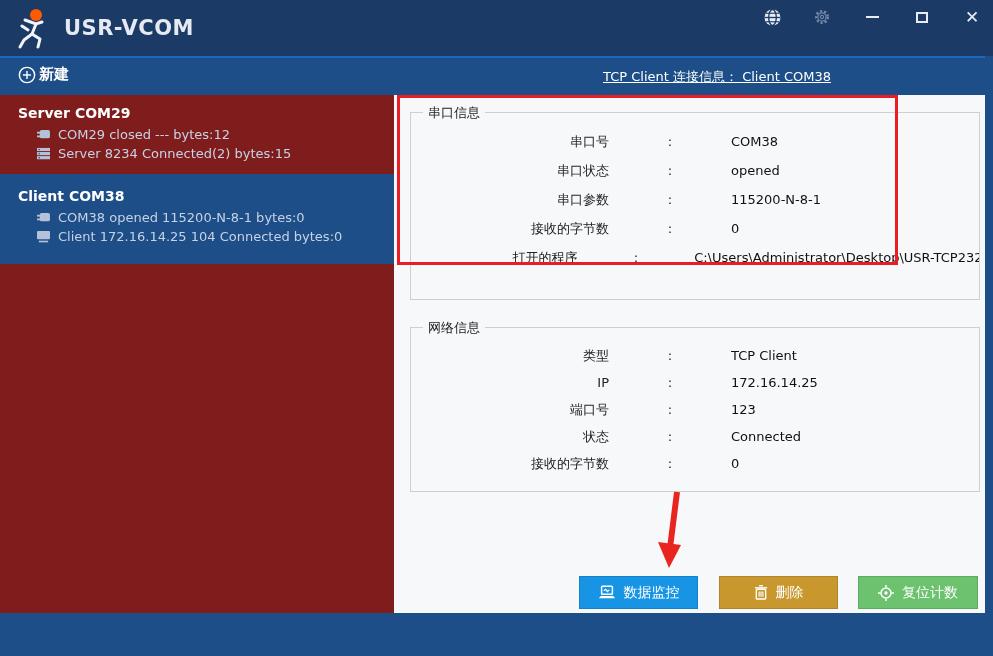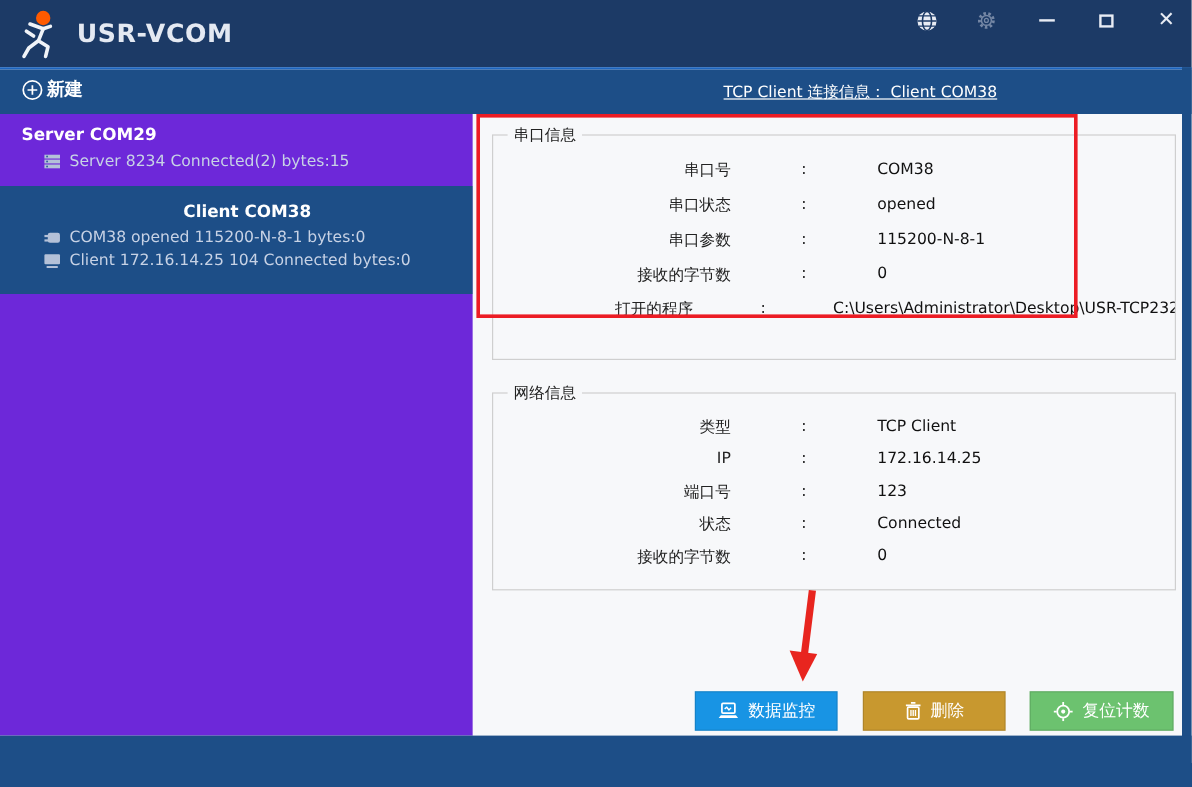--- a/index.html
+++ b/index.html
@@ -18,21 +18,21 @@
   .close-glyph { font-size:17px; line-height:1; color:#e8ecf4; }
 
   .blue-line { position:absolute; left:0; top:56px; width:993px; height:2px; background:#1e66c0; }
 
   
   .navbar { position:absolute; left:0; top:58px; width:993px; height:37px; background:#1d4e87; }
   .new-btn { position:absolute; left:18px; top:7px; display:flex; align-items:center; gap:3px; color:#ffffff; font-size:15px; font-weight:bold; cursor:pointer; }
   .nav-status { position:absolute; left:603px; top:10px; color:#ffffff; font-size:13px; white-space:nowrap;text-decoration:underline; }
 
   
-  .sidebar { position:absolute; left:0; top:95px; width:394px; height:518px; background:#6d28d9; }
+  .sidebar { position:absolute; left:0; top:95px; width:394px; height:518px; background:#7f1d1d; }
   .side-item { width:100%; padding:10px 0 12px 18px; cursor:pointer; }
   .side-item.selected { background:#1d4e87; }
   .side-item .item-title { color:#ffffff; font-size:14px; font-weight:bold; margin-bottom:6px; }
   .side-line { display:flex; align-items:center; gap:7px; margin-left:18px; margin-top:4px; color:#c7d2e5; font-size:13px; }
   .side-line svg { flex:0 0 auto; }
 
   
   .main { position:absolute; left:394px; top:95px; width:591px; height:518px; background:#f7f8fa; }
   .groupbox { position:absolute; left:16px; width:570px; border:1px solid #cfcfcf; }
   .groupbox.serial { top:17px; height:188px; }
@@ -116,33 +116,41 @@
       <span>新建</span>
     </div>
     <div class="nav-status">TCP Client 连接信息： Client COM38</div>
   </div>
 
   <div class="sidebar">
 
     <div class="side-item">
       <div class="item-title">Server COM29</div>
       <div class="side-line">
+        <svg width="15" height="12" viewBox="0 0 16 13">
+          <rect x="4" y="1" width="11" height="9" rx="2" fill="#b4c1d8"></rect>
+          <rect x="1" y="3" width="4" height="2" fill="#b4c1d8"></rect>
+          <rect x="1" y="7" width="4" height="2" fill="#b4c1d8"></rect>
+        </svg>
+        <span>COM29 closed --- bytes:12</span>
+      </div>
+      <div class="side-line">
         <svg width="15" height="13" viewBox="0 0 16 14">
           <rect x="1" y="1" width="14" height="3.4" fill="#b4c1d8"></rect>
           <rect x="1" y="5.4" width="14" height="3.4" fill="#b4c1d8"></rect>
           <rect x="1" y="9.8" width="14" height="3.4" fill="#b4c1d8"></rect>
           <circle cx="3.4" cy="2.7" r="0.9" fill="#35669e"></circle>
           <circle cx="3.4" cy="7.1" r="0.9" fill="#35669e"></circle>
           <circle cx="3.4" cy="11.5" r="0.9" fill="#35669e"></circle>
         </svg>
         <span>Server 8234 Connected(2) bytes:15</span>
       </div>
     </div>
 
-    <div class="side-item selected" style="margin-top:1px; padding-top:14px; padding-bottom:20px;text-align:center;">
+    <div class="side-item selected" style="margin-top:1px; padding-top:14px; padding-bottom:20px;">
       <div class="item-title">Client COM38</div>
       <div class="side-line">
         <svg width="15" height="12" viewBox="0 0 16 13">
           <rect x="4" y="1" width="11" height="9" rx="2" fill="#b4c1d8"></rect>
           <rect x="1" y="3" width="4" height="2" fill="#b4c1d8"></rect>
           <rect x="1" y="7" width="4" height="2" fill="#b4c1d8"></rect>
         </svg>
         <span>COM38 opened 115200-N-8-1 bytes:0</span>
       </div>
       <div class="side-line">

